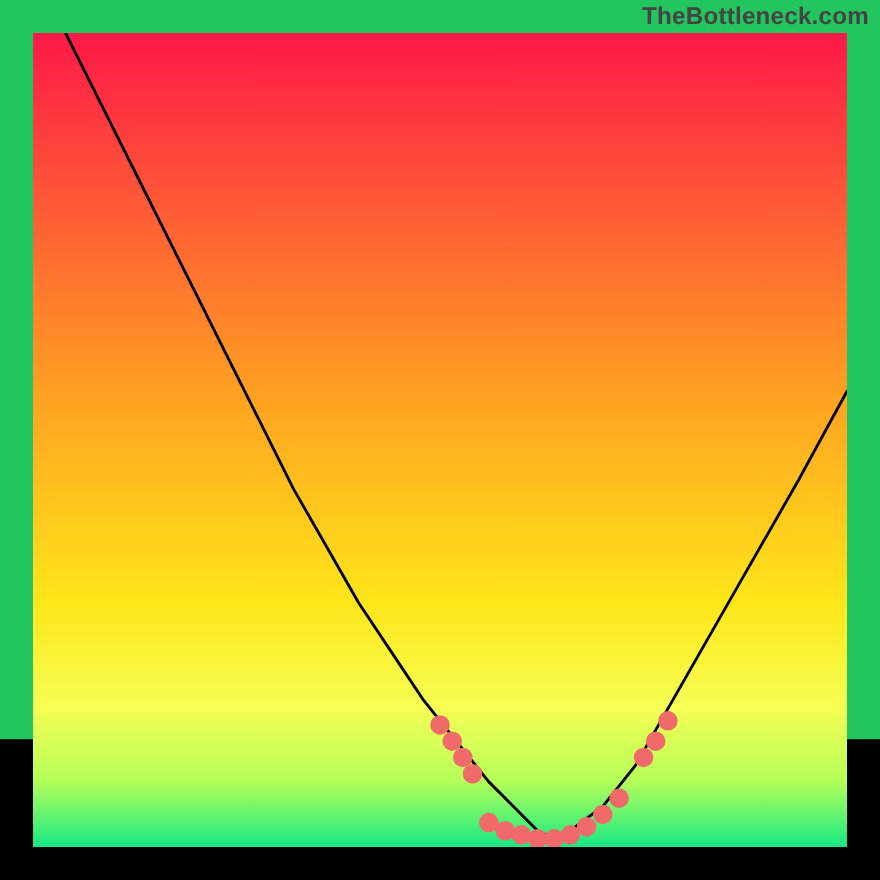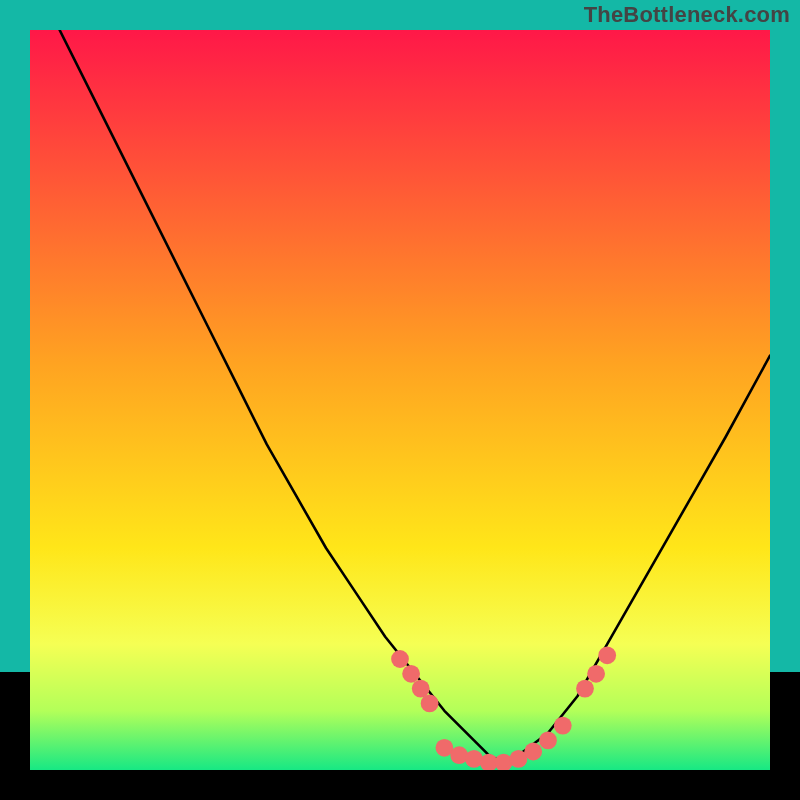--- a/index.html
+++ b/index.html
@@ -8,21 +8,21 @@
     width: 800px;
     height: 800px;
     background: #000;
     font-family: Arial, Helvetica, sans-serif;
     overflow: hidden;
   }
   .frame {
     position: relative;
     width: 800px;
     height: 672px;
-    background: #14b8a6;
+    background: #22c55e;
     text-decoration: underline;
   }
   .watermark {
     position: absolute;
     top: 2px;
     right: 10px;
     color: #444;
     font-size: 22px;
     font-weight: 600;
     letter-spacing: 0.2px;

